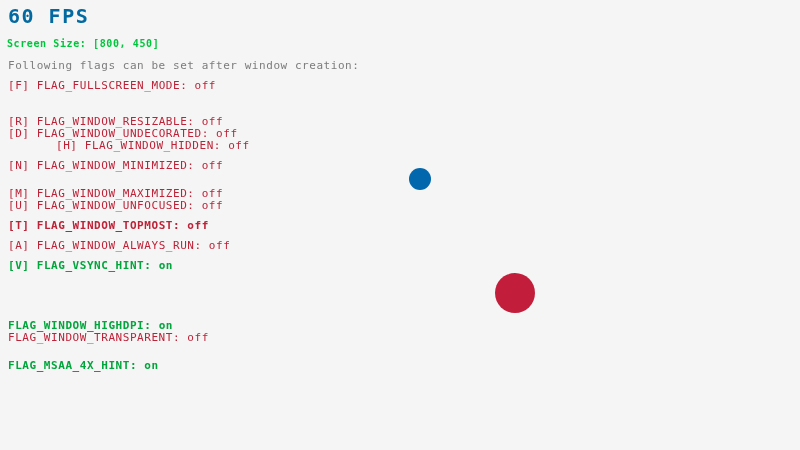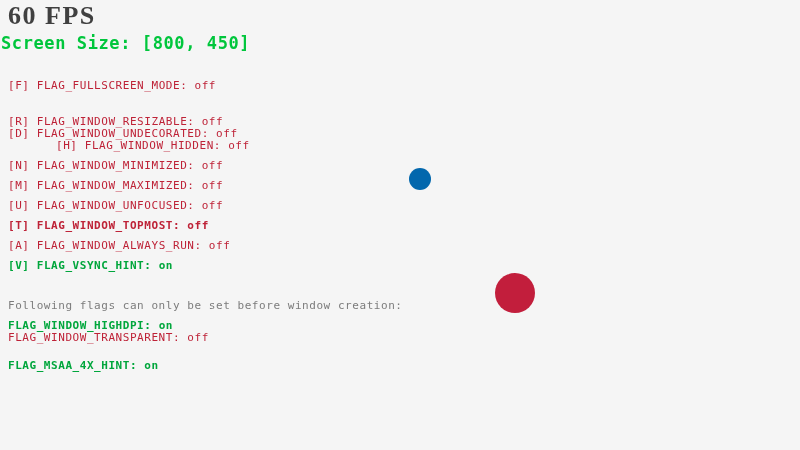--- a/index.html
+++ b/index.html
@@ -18,33 +18,32 @@
     background: #f5f5f5;
     overflow: hidden;
     box-sizing: border-box;
   }
 
   
   .fps {
     position: absolute;
     left: 8px;
     top: 5px;
-    font-size: 26px;
+    font-size: 20px;
     line-height: 22px;
     font-weight: bold;
     letter-spacing: 1.5px;
-    color: #404040;
+    color: #0369a1;
     white-space: pre;
-    font-family: Liberation Serif, serif;
   }
   .screen-size {
     position: absolute;
-    left: 1px;
+    left: 7px;
     top: 38px;
-    font-size: 17px;
+    font-size: 10px;
     line-height: 11px;
     letter-spacing: 0.6px;
     font-weight: bold;
     color: #00c63c;
     white-space: pre;
   }
   .section-head {
     position: absolute;
     left: 8px;
     font-size: 11px;
@@ -93,30 +92,30 @@
 </style>
 </head>
 <body>
 
 <div id="app" style="background: rgb(245, 245, 245);">
 
   <div class="fps">60 FPS</div>
 
   <div class="screen-size">Screen Size: [800, 450]</div>
 
+  <div class="section-head" id="head-after">Following flags can be set after window creation:</div>
 
-  <div class="section-head" id="head-before">Following flags can only be set before window creation:</div>
 
   <div id="flags-after">
       <div class="flag-line off" style="top: 80px; color: rgb(190, 34, 55);"><span class="key">[F] </span><span class="name">FLAG_FULLSCREEN_MODE: </span><span class="state">off</span></div>
       <div class="flag-line off" style="top: 116px; color: rgb(190, 34, 55);"><span class="key">[R] </span><span class="name">FLAG_WINDOW_RESIZABLE: </span><span class="state">off</span></div>
       <div class="flag-line off" style="top: 128px; color: rgb(190, 34, 55);"><span class="key">[D] </span><span class="name">FLAG_WINDOW_UNDECORATED: </span><span class="state">off</span></div>
       <div class="flag-line off" style="top: 140px; color: rgb(190, 34, 55); margin-left: 48px;"><span class="key">[H] </span><span class="name">FLAG_WINDOW_HIDDEN: </span><span class="state">off</span></div>
       <div class="flag-line off" style="top: 160px; color: rgb(190, 34, 55); text-align: center;"><span class="key">[N] </span><span class="name">FLAG_WINDOW_MINIMIZED: </span><span class="state">off</span></div>
-      <div class="flag-line off" style="top: 180px; color: rgb(190, 34, 55);"><span class="key">[M] </span><span class="name">FLAG_WINDOW_MAXIMIZED: </span><span class="state">off</span></div>
+      <div class="flag-line off" style="top: 188px; color: rgb(190, 34, 55);"><span class="key">[M] </span><span class="name">FLAG_WINDOW_MAXIMIZED: </span><span class="state">off</span></div>
       <div class="flag-line off" style="top: 200px; color: rgb(190, 34, 55);"><span class="key">[U] </span><span class="name">FLAG_WINDOW_UNFOCUSED: </span><span class="state">off</span></div>
       <div class="flag-line off" style="top: 220px; color: rgb(190, 34, 55); font-weight: bold;"><span class="key">[T] </span><span class="name">FLAG_WINDOW_TOPMOST: </span><span class="state">off</span></div>
       <div class="flag-line off" style="top: 240px; color: rgb(190, 34, 55);"><span class="key">[A] </span><span class="name">FLAG_WINDOW_ALWAYS_RUN: </span><span class="state">off</span></div>
       <div class="flag-line on" style="top: 260px; color: rgb(0, 166, 60);"><span class="key">[V] </span><span class="name">FLAG_VSYNC_HINT: </span><span class="state">on</span></div>
     </div>
   <div id="flags-before">
       <div class="flag-line on" style="top: 320px; color: rgb(0, 166, 60);"><span class="name">FLAG_WINDOW_HIGHDPI: </span><span class="state">on</span></div>
       <div class="flag-line off" style="top: 332px; color: rgb(190, 34, 55);"><span class="name">FLAG_WINDOW_TRANSPARENT: </span><span class="state">off</span></div>
       <div class="flag-line on" style="top: 360px; color: rgb(0, 166, 60);"><span class="name">FLAG_MSAA_4X_HINT: </span><span class="state">on</span></div>
     </div>

